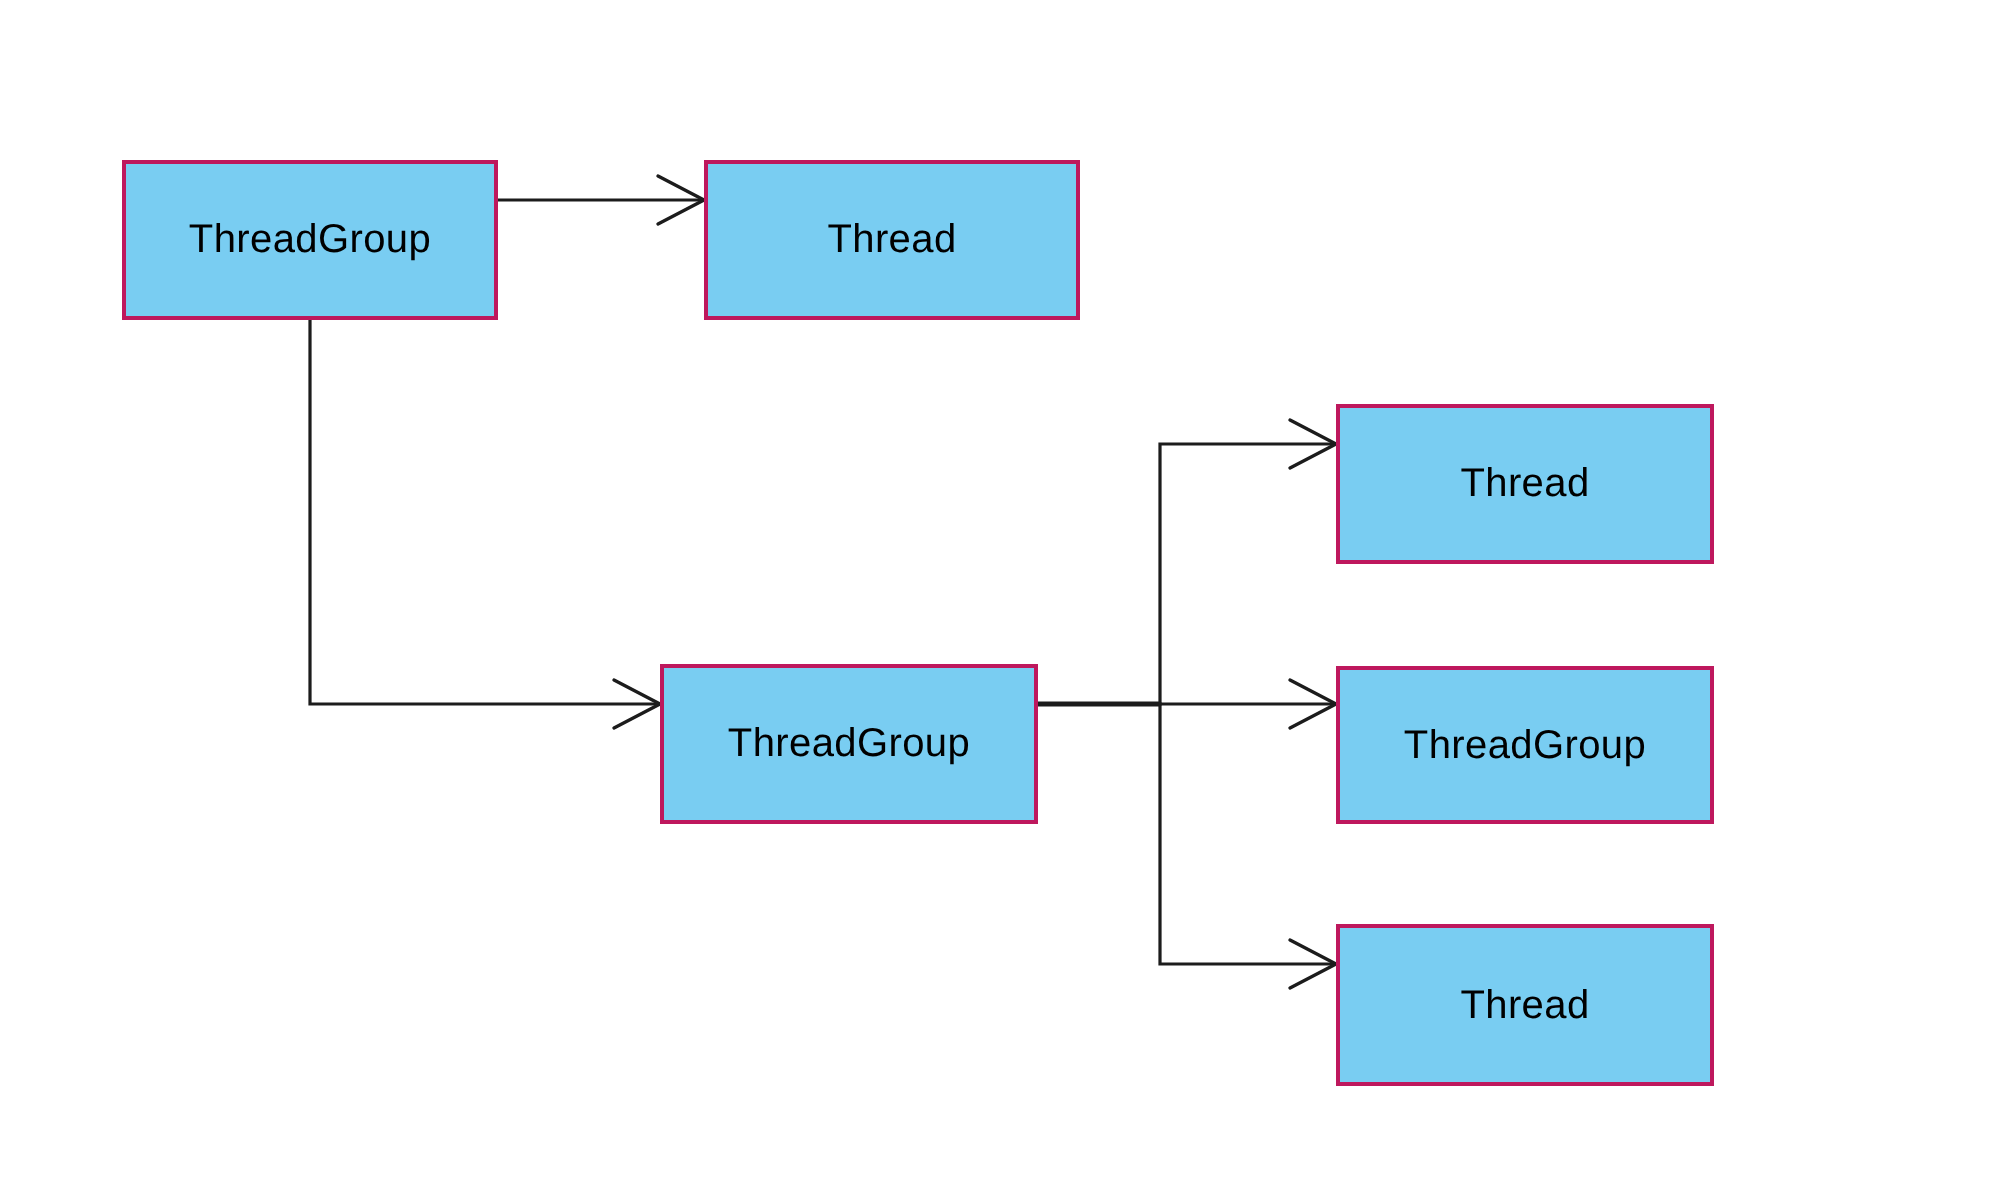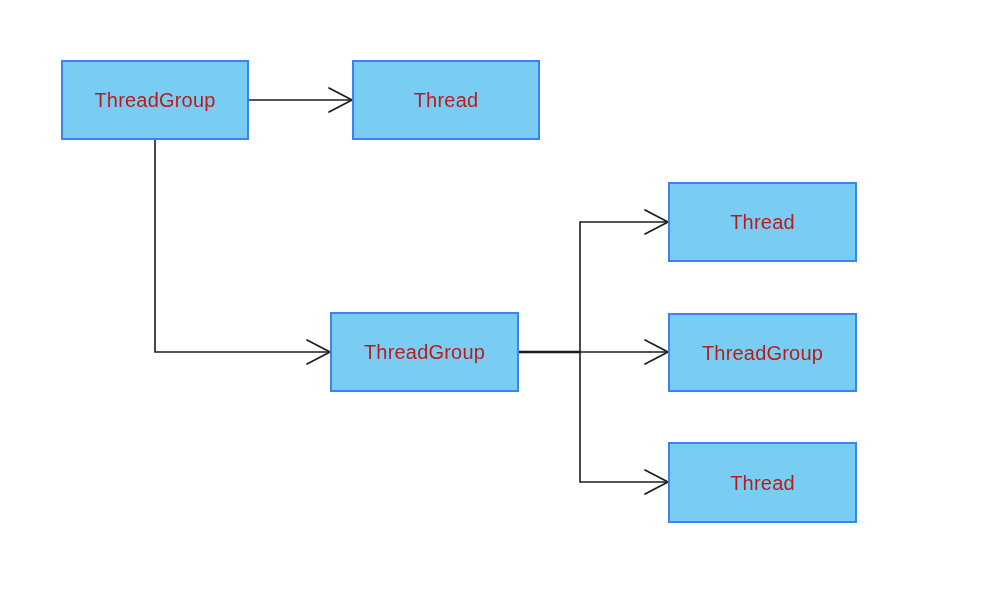--- a/index.html
+++ b/index.html
@@ -22,29 +22,30 @@
     left: 0;
     top: 0;
     width: 1004px;
     height: 590px;
     pointer-events: none;
   }
   .node {
     position: absolute;
     box-sizing: border-box;
     background: #79cdf2;
-    border: 2px solid #3b82f6;
+    border: 2px solid #be185d;
     display: flex;
     align-items: center;
     justify-content: center;
-    color: #b91c1c;
+    color: #000000;
     font-size: 20px;
     line-height: 1;
     letter-spacing: 0.2px;
     user-select: none;
+    margin-top: 20px;
   }
   .n-root   { left: 61px;  top: 60px;  width: 188px; height: 80px; }
   .n-t1     { left: 352px; top: 60px;  width: 188px; height: 80px; }
   .n-child  { left: 330px; top: 312px; width: 189px; height: 80px; }
   .n-t2     { left: 668px; top: 182px; width: 189px; height: 80px; }
   .n-tg2    { left: 668px; top: 313px; width: 189px; height: 79px; }
   .n-t3     { left: 668px; top: 442px; width: 189px; height: 81px; }
 </style>
 </head>
 <body>

